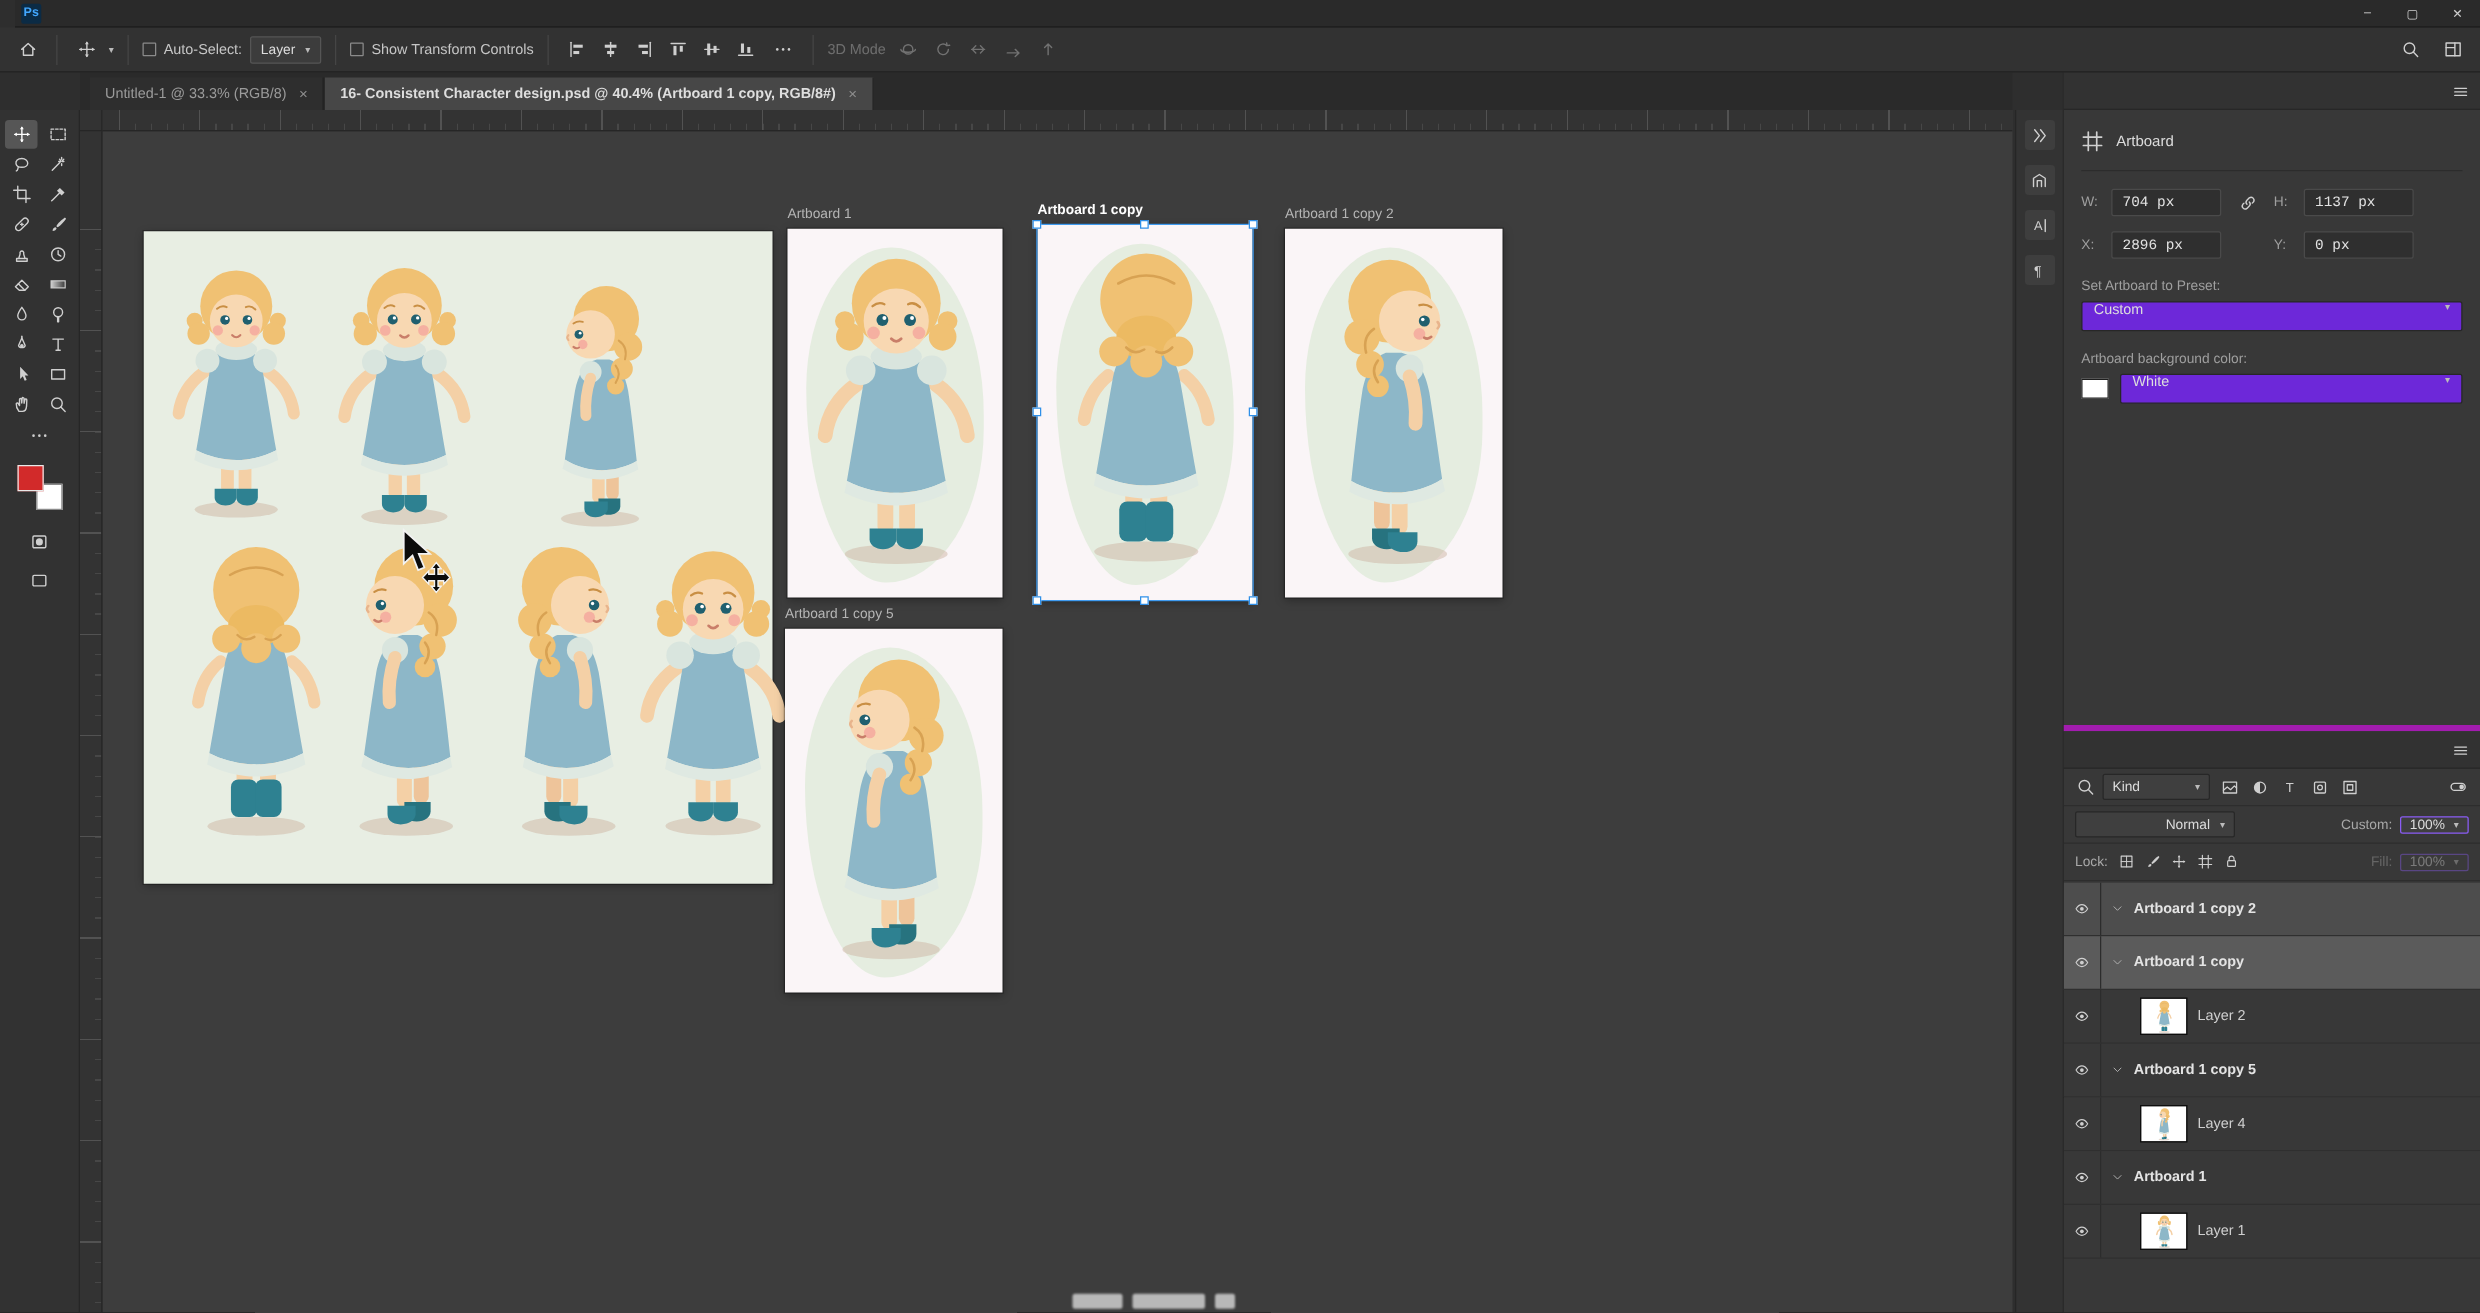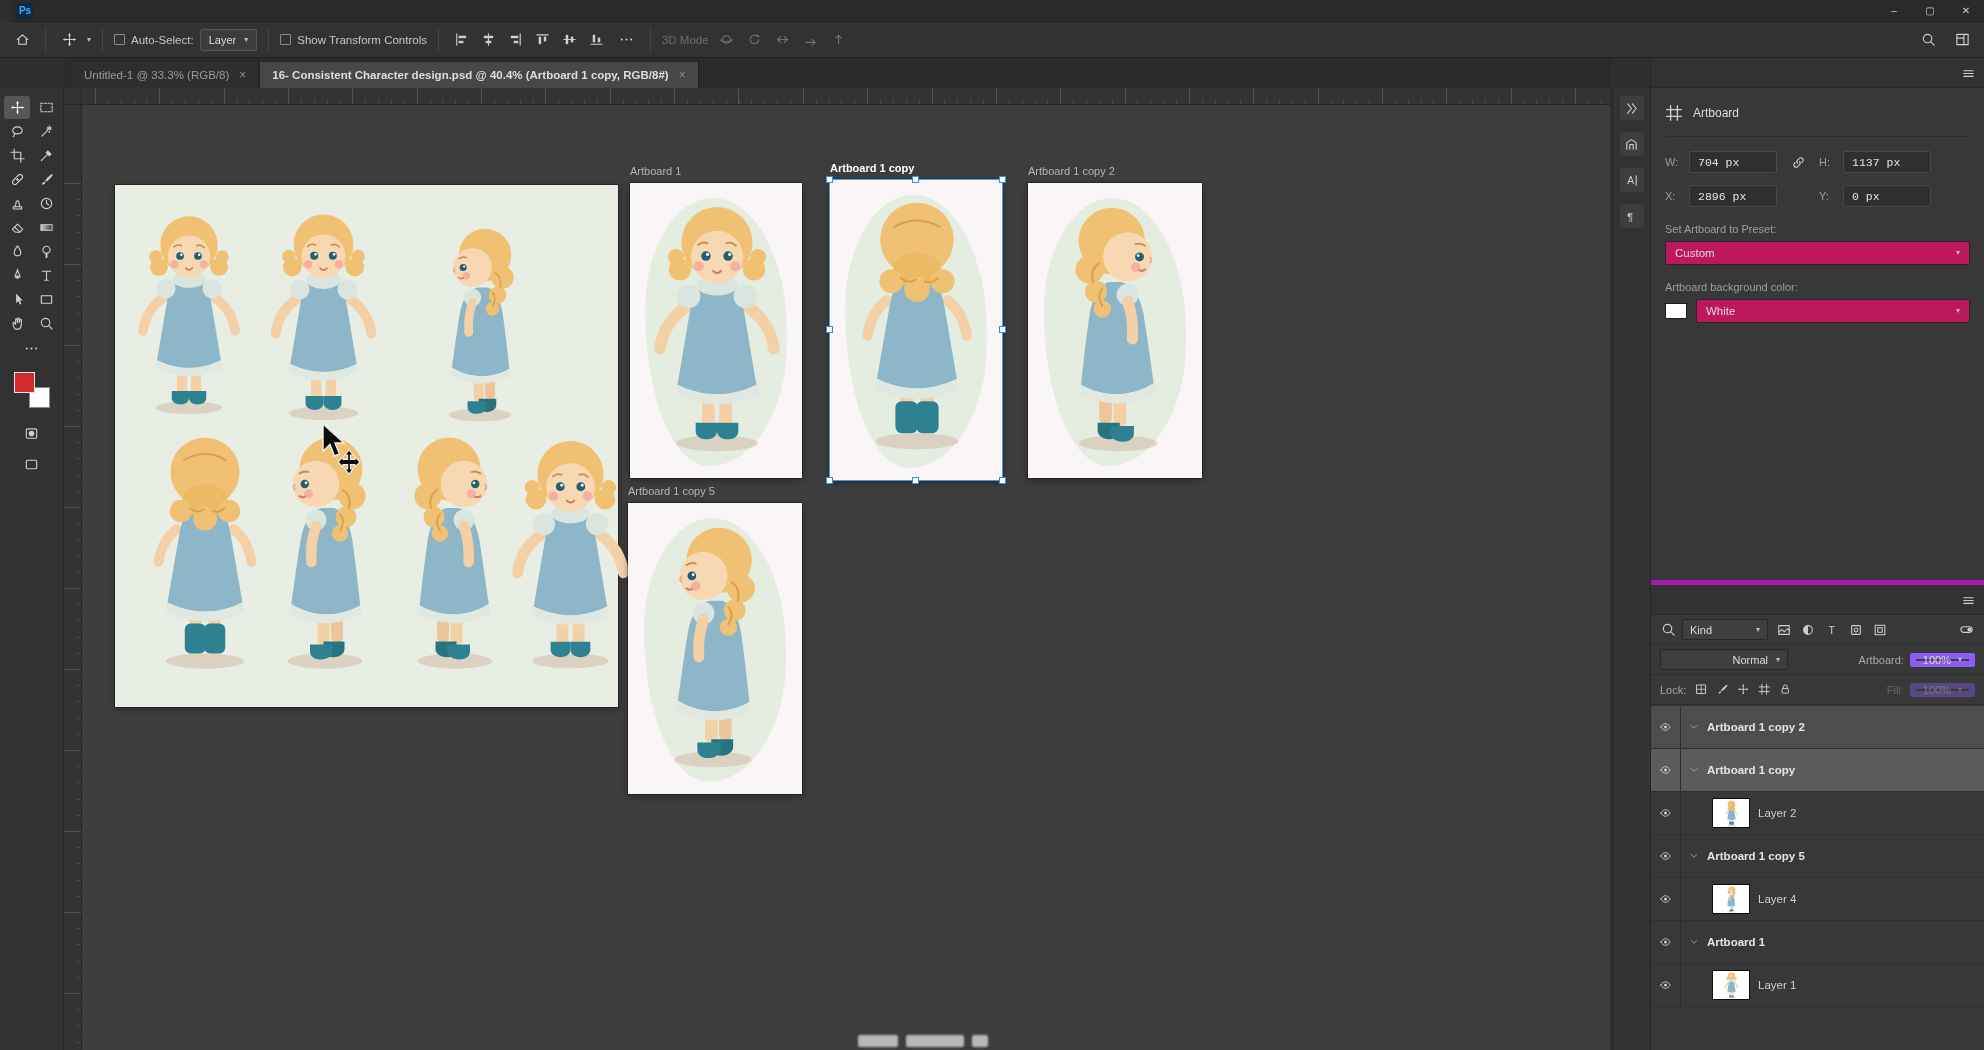--- a/index.html
+++ b/index.html
@@ -107,36 +107,36 @@
   .props{height:527px;border-bottom:5px solid #a21caf;position:relative;padding:0 14px;}
   .obj-row{display:flex;align-items:center;gap:10px;margin:16px 0 14px;padding-bottom:14px;border-bottom:1px solid #2c2c2c;}
   .obj-row .icn svg{width:18px;height:18px;}
   .obj-label{font-size:12px;color:#dcdcdc;}
   .dim-row{display:flex;align-items:center;gap:8px;margin-bottom:12px;}
   .fld-label{font-size:11px;color:#9f9f9f;width:16px;}
   .field{background:#2f2f2f;border:1px solid #4a4a4a;border-radius:2px;height:22px;display:flex;
          align-items:center;padding:0 8px;font-size:11.5px;color:#e2e2e2;width:88px;font-family:Liberation Mono, monospace;}
   .link-slot{width:26px;}
   .prop-label{font-size:11px;color:#9f9f9f;margin:16px 0 6px;}
-  .select{height:24px;background:#be185d;border:1px solid #272727;border-radius:2px;display:flex;
-          align-items:center;justify-content:space-between;padding:0 9px;font-size:11.5px;color:#ddd;}
+  .select{height:24px;background:#6d28d9;border:1px solid #272727;border-radius:2px;display:flex;
+          justify-content:space-between;padding:0 9px;font-size:11.5px;color:#ddd;}
   .bg-row{display:flex;align-items:center;gap:9px;margin-top:4px;}
   .swatch-white{width:22px;height:16px;border:1px solid #1d1d1d;flex:0 0 auto;}
   .bg-row .select{flex:1;}
 
   
   .layers{position:absolute;top:527px;left:0;right:0;bottom:0;}
   .l-row{display:flex;align-items:center;gap:6px;height:30px;padding:0 9px;border-bottom:1px solid #2d2d2d;}
   .kind-dd{display:flex;align-items:center;gap:8px;background:#3f3f3f;border:1px solid #272727;border-radius:2px;
            height:21px;padding:0 7px;font-size:11px;color:#ddd;width:86px;justify-content:space-between;}
   .f-icn{width:20px;height:20px;border-radius:2px;}
   .f-icn svg{width:14px;height:14px;}
   .blend-dd{width:128px;justify-content:flex-end;}
   .l-label{font-size:11px;color:#a8a8a8;}
-  .opacity-box{display:flex;align-items:center;gap:7px;background:#3f3f3f;border:6px solid #8b5cf6;border-radius:2px;
+  .opacity-box{display:flex;align-items:center;gap:7px;background:#3f3f3f;border:1px solid #8b5cf6;border-radius:2px;
                height:14px;padding:0 7px;font-size:11px;color:#ddd;}
   .lock-icn{width:18px;height:18px;}
   .lock-icn svg{width:12.5px;height:12.5px;}
   .fill-dim{opacity:.4;margin-left:auto;display:flex;align-items:center;gap:6px;}
   .layer-rows{position:absolute;top:121px;left:0;right:0;bottom:0;overflow:hidden;}
   .lrow{height:43px;display:flex;align-items:center;padding:0 0 0 0;border-bottom:1px solid #2f2f2f;
         font-size:11.5px;color:#cfcfcf;background:#383838;}
   .lrow.sel{background:#4d4d4d;}
   .lrow.act{background:#5b5b5b;}
   .eyebox{width:30px;height:100%;display:flex;align-items:center;justify-content:center;
@@ -834,21 +834,21 @@
               <circle cx="11" cy="8" r="2" fill="currentColor" stroke="none"></circle>
             </svg>
           </span>
       </div>
 
       <div class="l-row">
         <span class="kind-dd blend-dd">
           <span>Normal</span>
             <span class="caret">▾</span>
         </span>
-        <span class="l-label" style="margin-left:auto">Artboard:</span>
+        <span class="l-label" style="margin-left:auto">Custom:</span>
         <span class="opacity-box">
           <span>100%</span>
             <span class="caret">▾</span>
         </span>
       </div>
 
       <div class="l-row">
         <span class="l-label">Lock:</span>
         <div style="display:flex;gap:3px">
 

